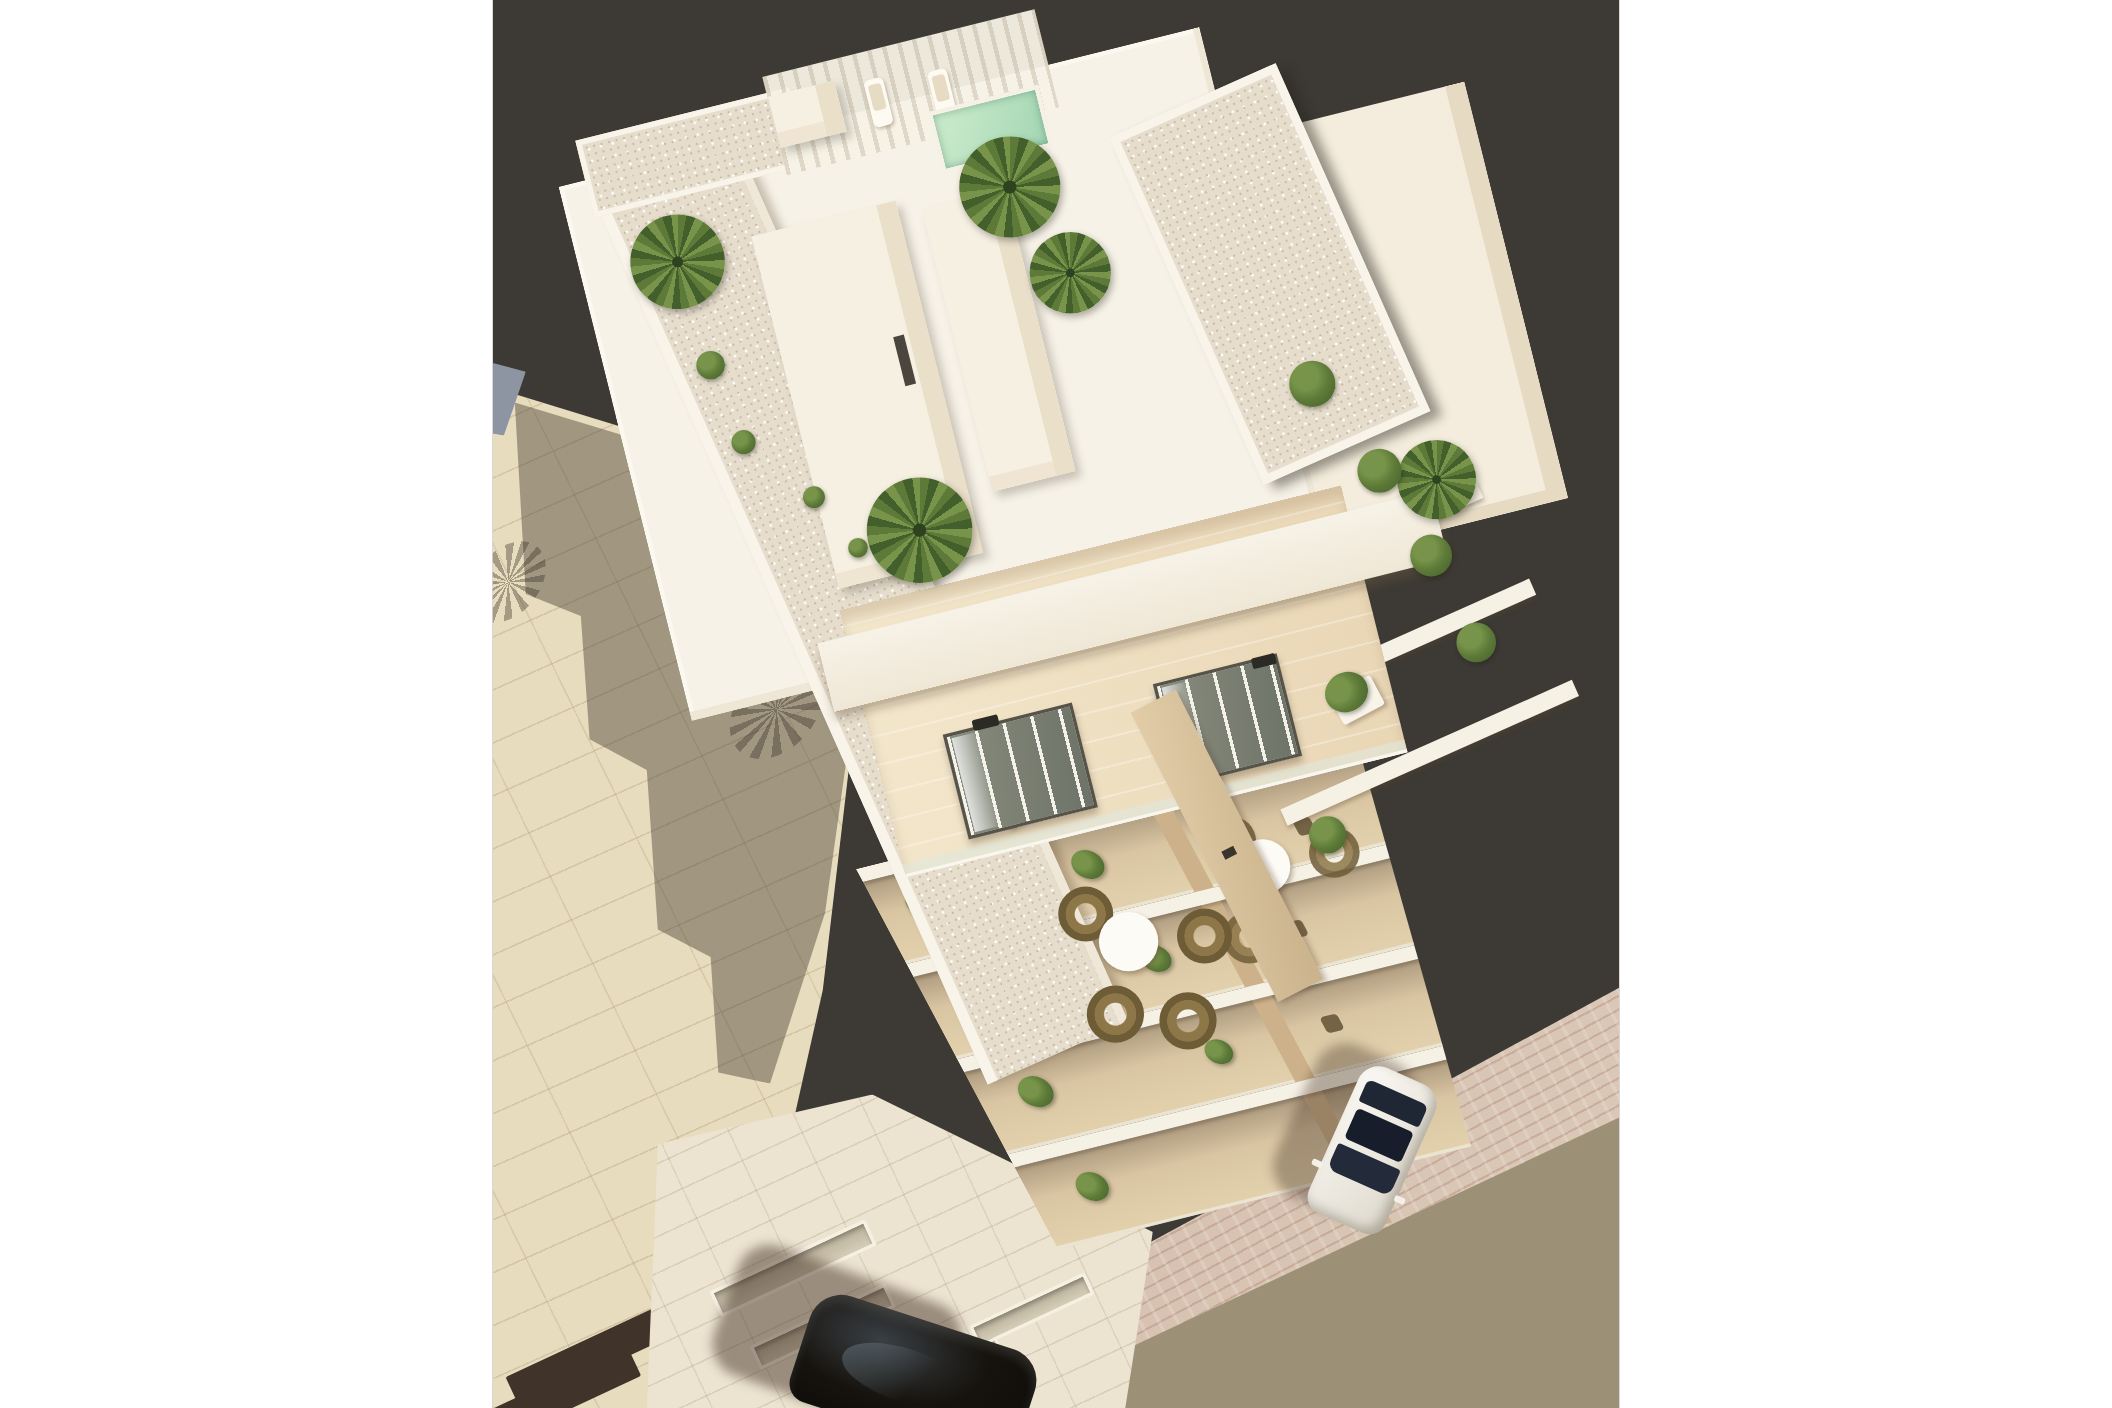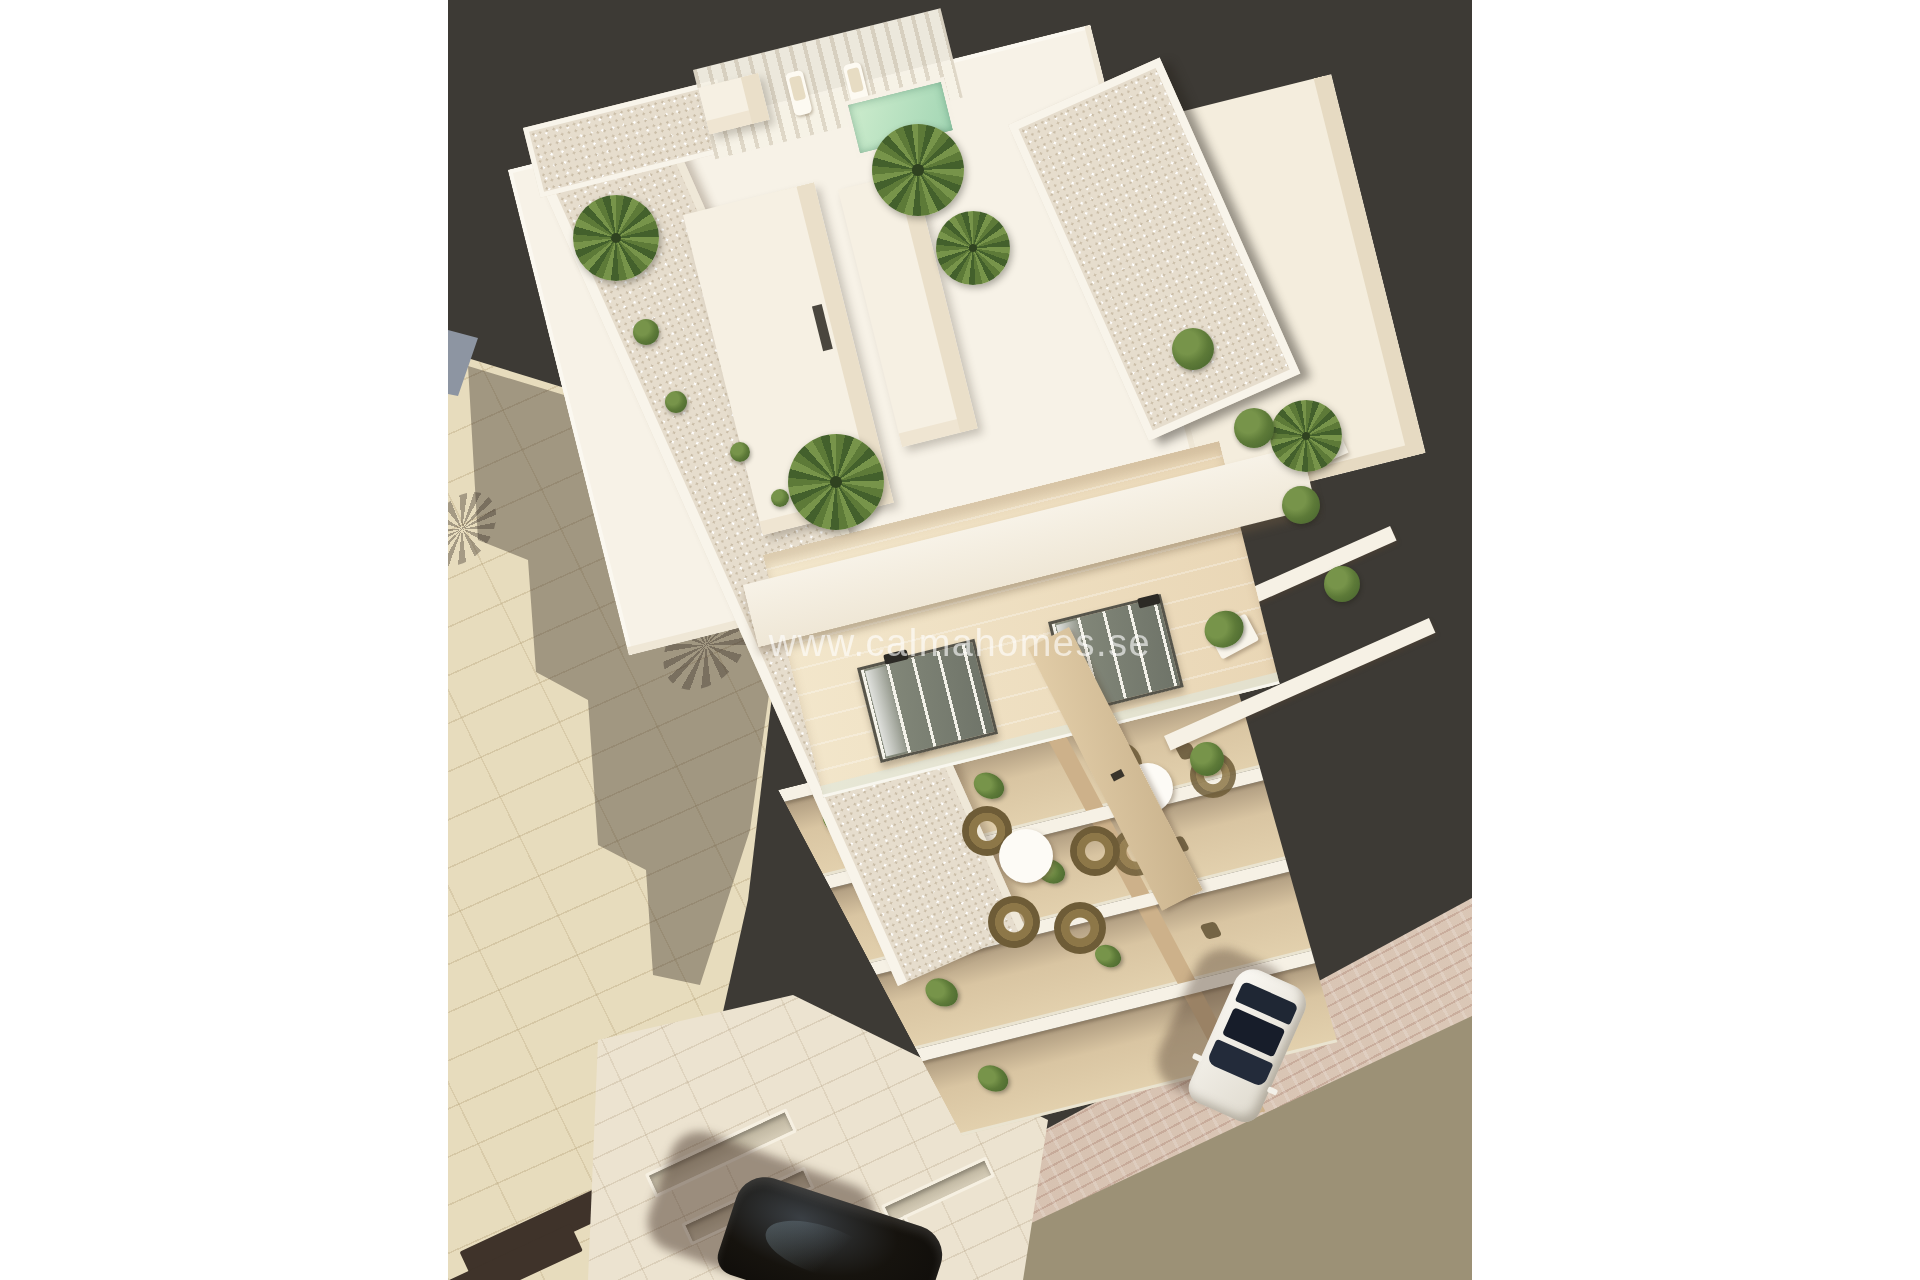--- a/index.html
+++ b/index.html
@@ -267,15 +267,14 @@
     <div class="abs car-white">
       <div class="cw-rear"></div>
       <div class="cw-roof"></div>
       <div class="cw-wind"></div>
       <div class="cw-mirror" style="left:-8px;"></div>
       <div class="cw-mirror" style="right:-8px;"></div>
     </div>
     <div class="abs car-shadow" style="left:206px;top:1156px;width:214px;height:124px;transform:rotate(20deg);background:rgba(55,35,25,.45);"></div>
     <div class="abs car-black"></div>
 
-    <div class="abs watermark">www.calmahomes.se</div>
   </div>
 </div>
 
 </body></html>

